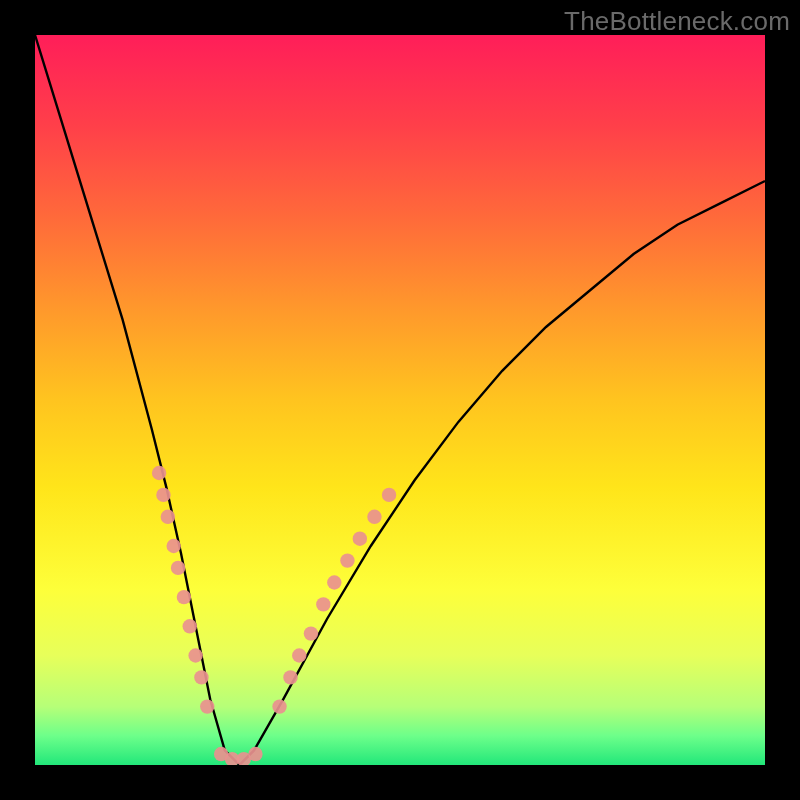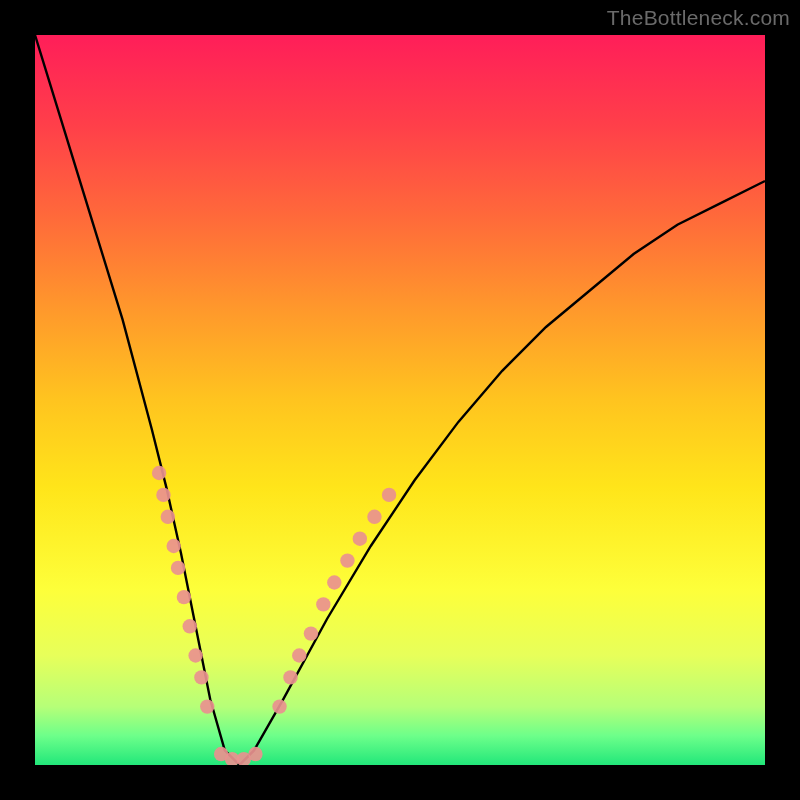--- a/index.html
+++ b/index.html
@@ -39,21 +39,21 @@
       #b6ff78 92%,
       #6dff8a 96%,
       #22e77a 100%
     );
   }
   .watermark {
     position: absolute;
     top: 6px;
     right: 10px;
     color: #6a6a6a;
-    font-size: 21px;
+    font-size: 26px;
     letter-spacing: 0.2px;
     font-weight: 500;
     margin-left: 42px;
   }
   svg.curve {
     position: absolute;
     top: 0;
     left: 0;
     width: 730px;
     height: 730px;

